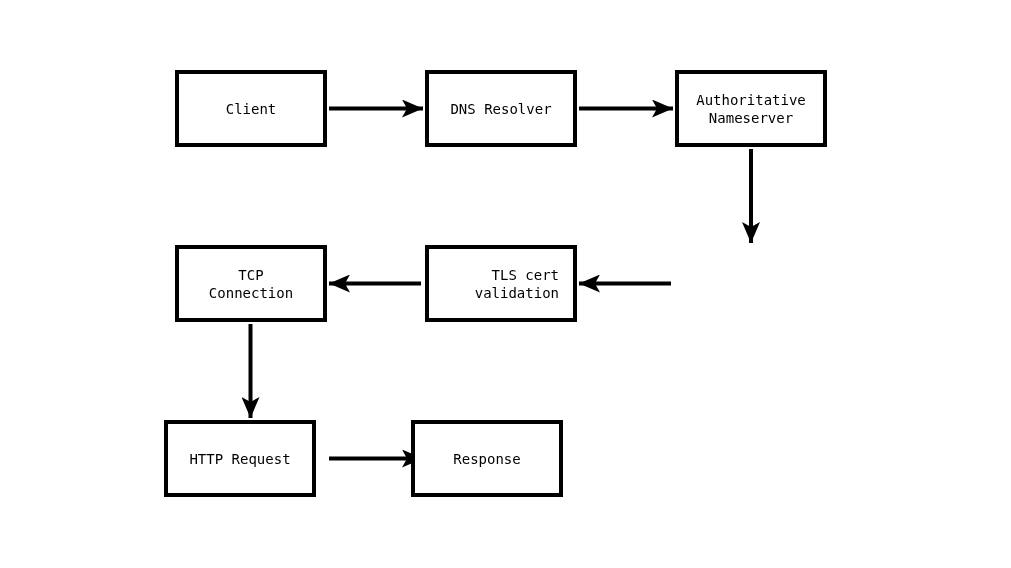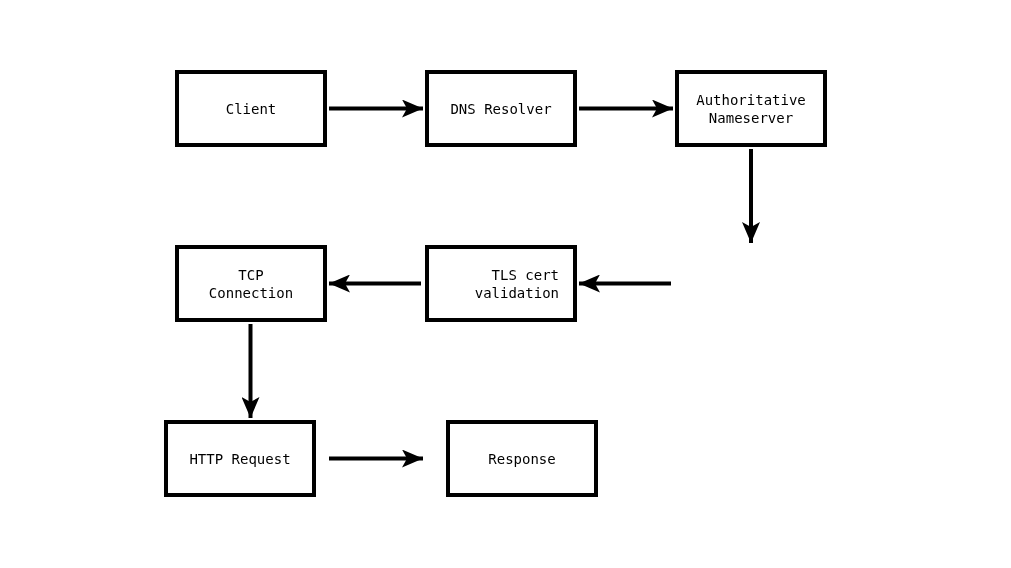--- a/index.html
+++ b/index.html
@@ -39,21 +39,21 @@
     color: #000000;
     padding: 0 14px;
   }
   .node-client                   { left: 175px; top: 70px; }
   .node-dns-resolver             { left: 425px; top: 70px; text-align: right; }
   .node-authoritative-nameserver { left: 675px; top: 70px; align-items: center; }
   .node-ip-resolution            { left: 675px; top: 245px; }
   .node-tls-cert-validation      { left: 425px; top: 245px; text-align: right; }
   .node-tcp-connection           { left: 175px; top: 245px; }
   .node-http-request             { left: 164px; top: 420px; }
-  .node-response                 { left: 446px; top: 420px; }
+  .node-response                 { left: 411px; top: 420px; }
 </style>
 </head>
 <body>
 
 <div class="canvas">
 
   <svg class="edges-layer" width="1011" height="568" viewBox="0 0 1011 568" xmlns="http://www.w3.org/2000/svg">
     <defs>
       <marker id="arrowhead" markerUnits="userSpaceOnUse" markerWidth="22" markerHeight="18" refX="21" refY="9" orient="auto">
         <path d="M0,0 L21,9 L0,18 L5,9 Z" fill="#000000"></path>

